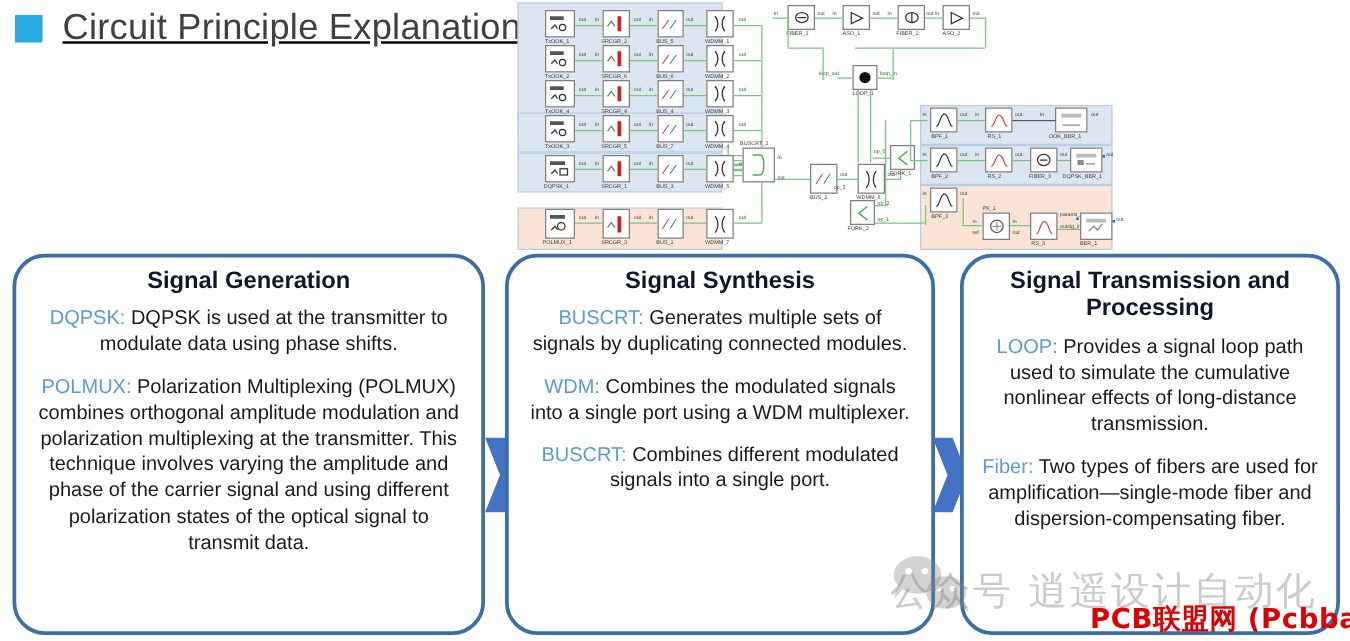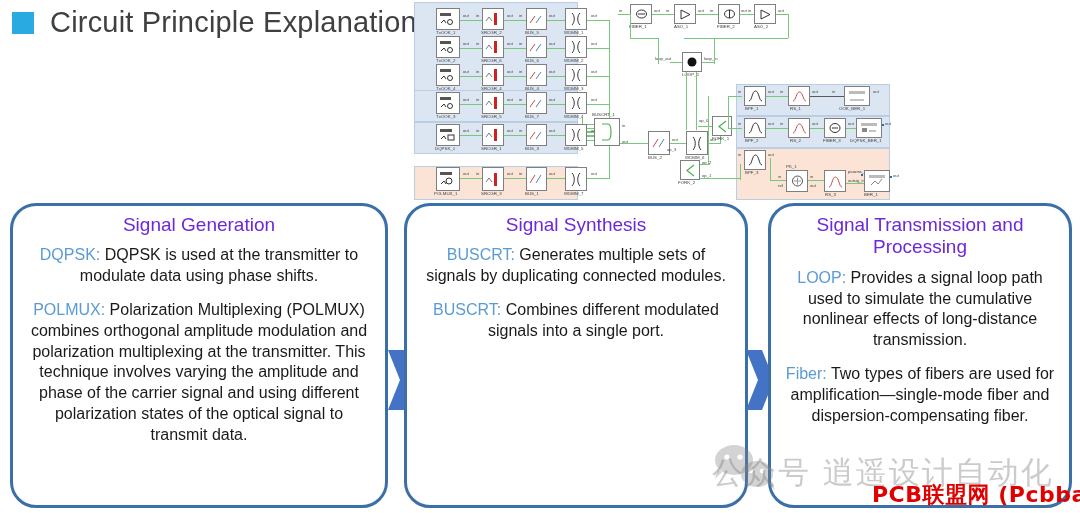--- a/index.html
+++ b/index.html
@@ -10,21 +10,21 @@
     width: 1080px; height: 513px;
     position: relative;
     overflow: hidden;
     font-family: "Liberation Sans", sans-serif;
   }
 
   
   #title-row {
     position: absolute;
     left: 12px; top: 6px;
-    display: flex; align-items: center; gap: 16px;
+    display: flex; align-items: center; gap: 16px; text-decoration: underline;
   }
   #title-bullet {
     width: 22px; height: 22px;
     background: #29ABE2;
     flex: 0 0 auto;
   }
   #title-text {
     font-size: 29px;
     color: #404040;
     letter-spacing: .2px;
@@ -90,22 +90,22 @@
     background: #ffffff;
     border: 3px solid #3a6fa8;
     border-radius: 26px;
     box-sizing: border-box;
   }
   .panel-inner {
     padding: 8px 14px 6px 14px;
     text-align: center;
   }
   .panel-title {
-    color: #6d28d9;
-    font-weight: normal;
+    color: #0f172a;
+    font-weight: bold;
     font-size: 19px;
     line-height: 1.18;
     margin-bottom: 9px;
   }
   .panel-para {
     font-size: 16px;
     color: #1a1a1a;
     line-height: 1.30;
     margin: 0 0 13px 0;
   }
@@ -793,20 +793,23 @@
   <svg width="32" height="60" viewBox="0 0 32 60">
     <path d="M2 0 L18 0 L30 30 L18 60 L2 60 L14 30 Z" fill="#4472C4"></path>
   </svg>
 </div>
 
 <div class="panel" style="left:404px; top:203px; width:344px; height:305px;">
   <div class="panel-inner">
     <div class="panel-title">Signal Synthesis</div>
     <p class="panel-para">
       <span class="kw">BUSCRT:</span><span> Generates multiple sets of signals by duplicating connected modules.</span>
+    </p>
+    <p class="panel-para">
+      <span class="kw">WDM:</span><span> Combines the modulated signals into a single port using a WDM multiplexer.</span>
     </p>
     <p class="panel-para">
       <span class="kw">BUSCRT:</span><span> Combines different modulated signals into a single port.</span>
     </p>
   </div>
 </div>
 
 <div class="chev" style="left:744px; top:350px;">
   <svg width="32" height="60" viewBox="0 0 32 60">
     <path d="M2 0 L18 0 L30 30 L18 60 L2 60 L14 30 Z" fill="#4472C4"></path>

